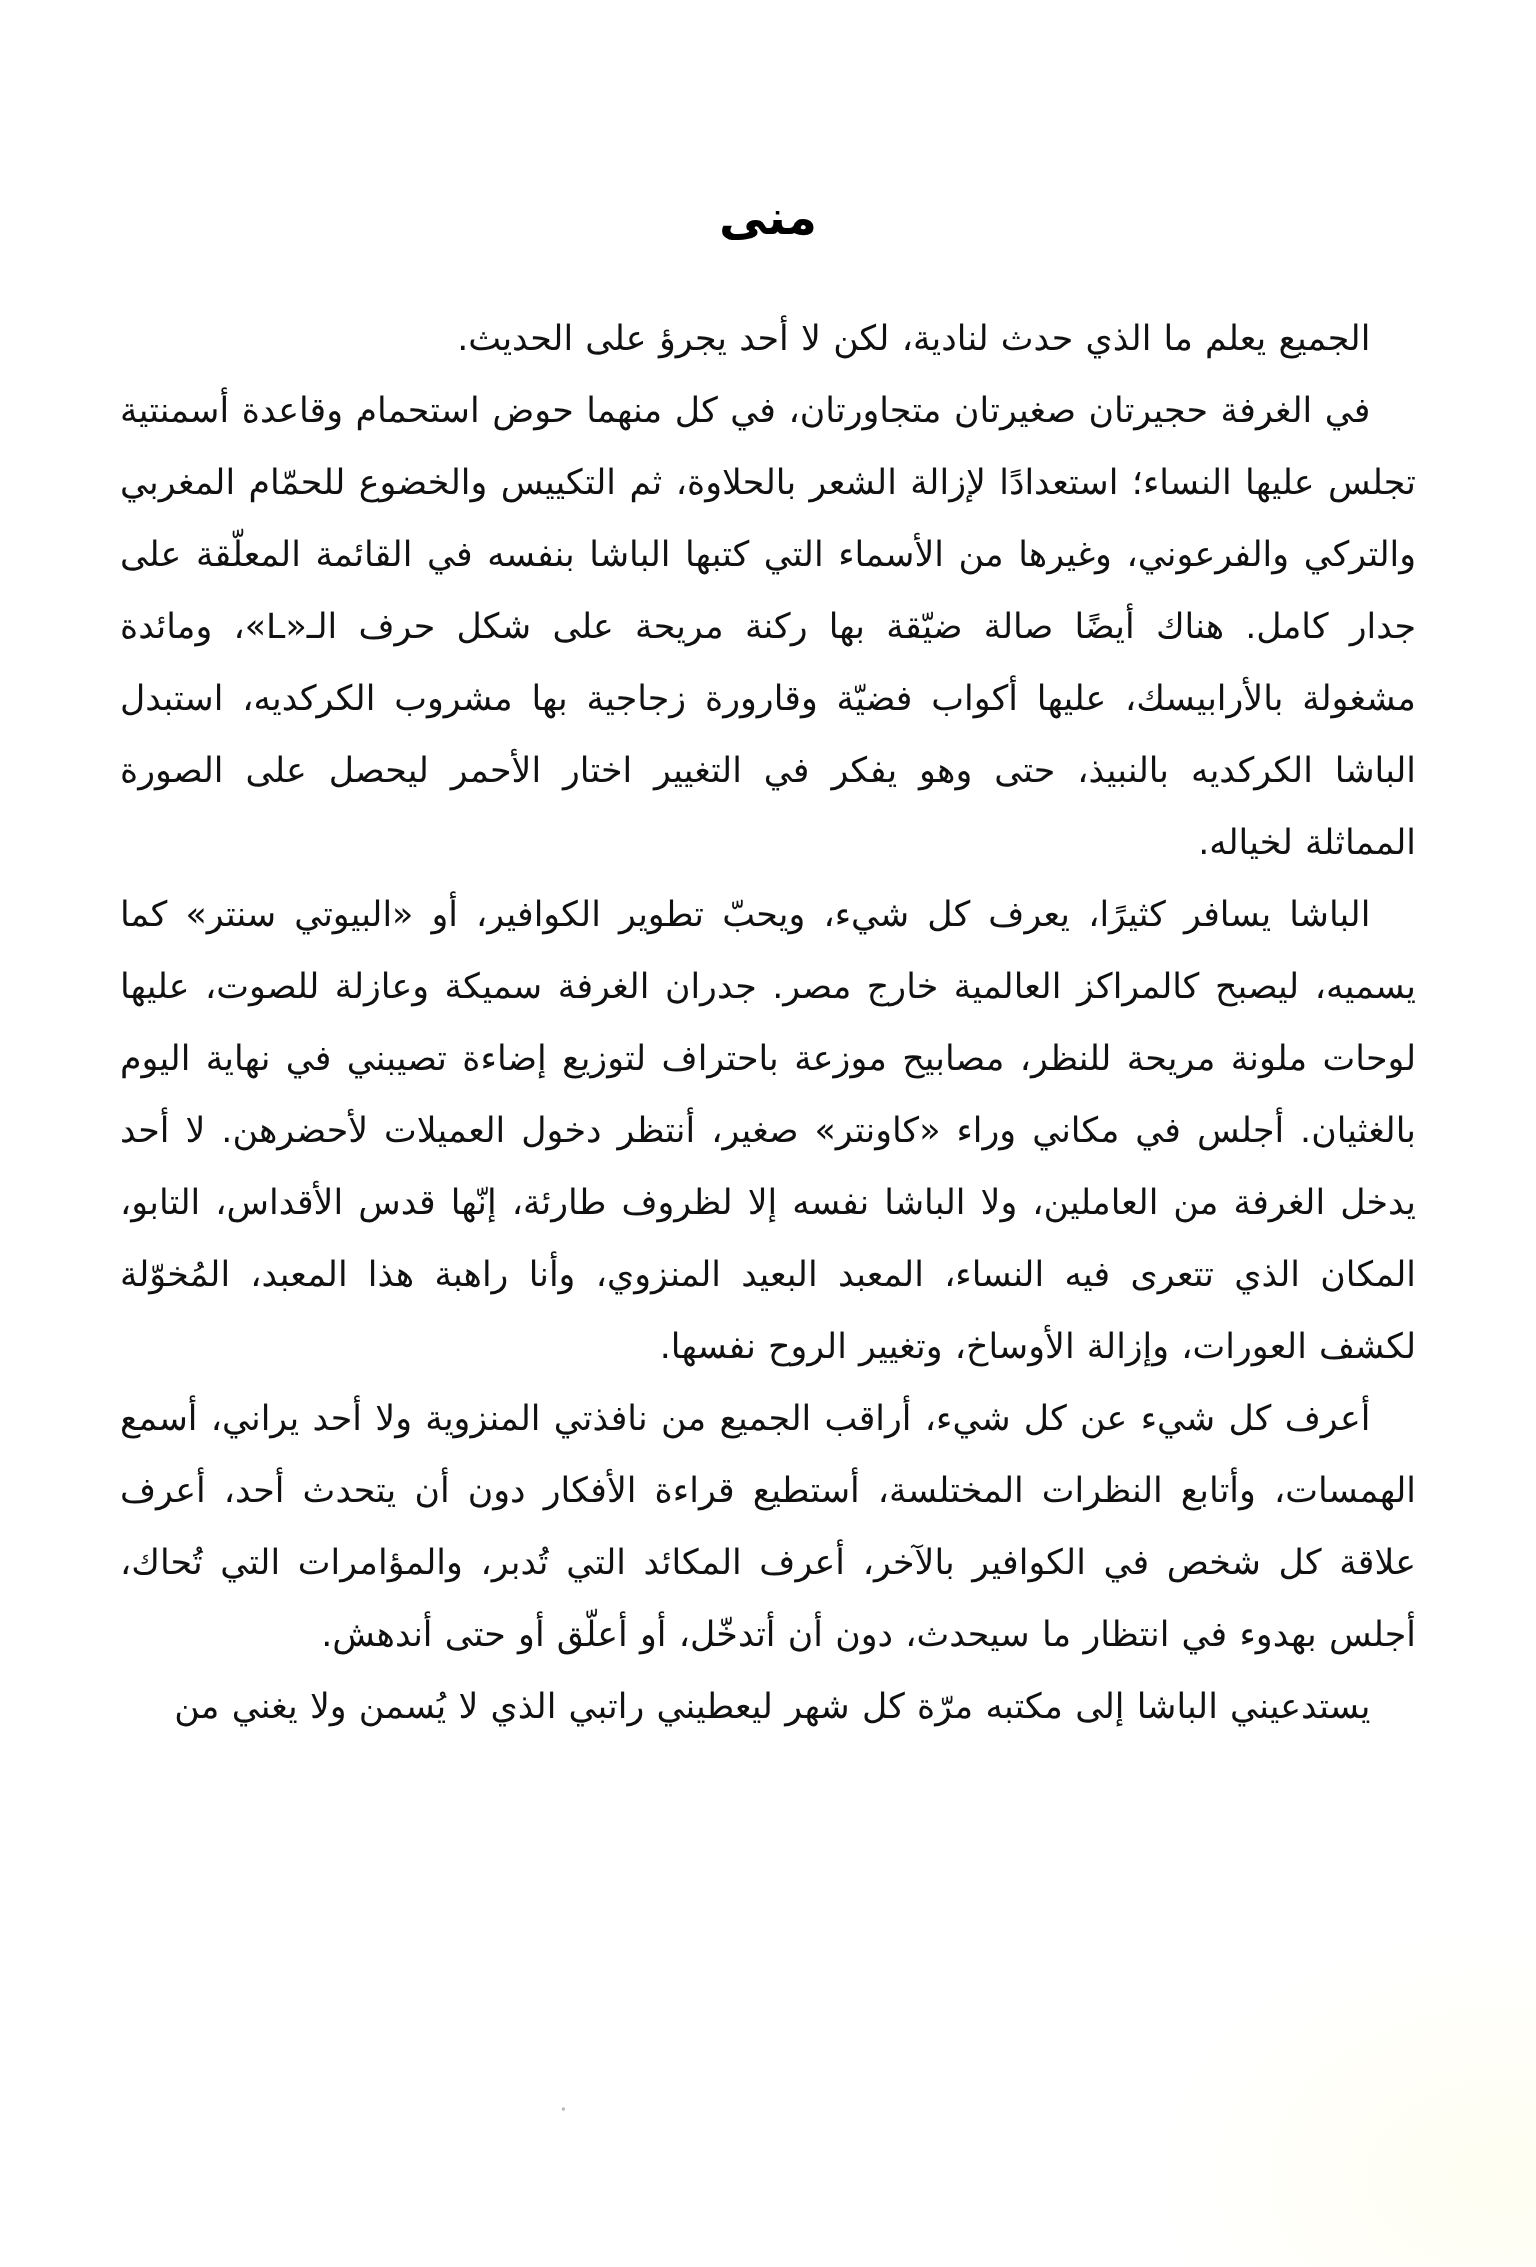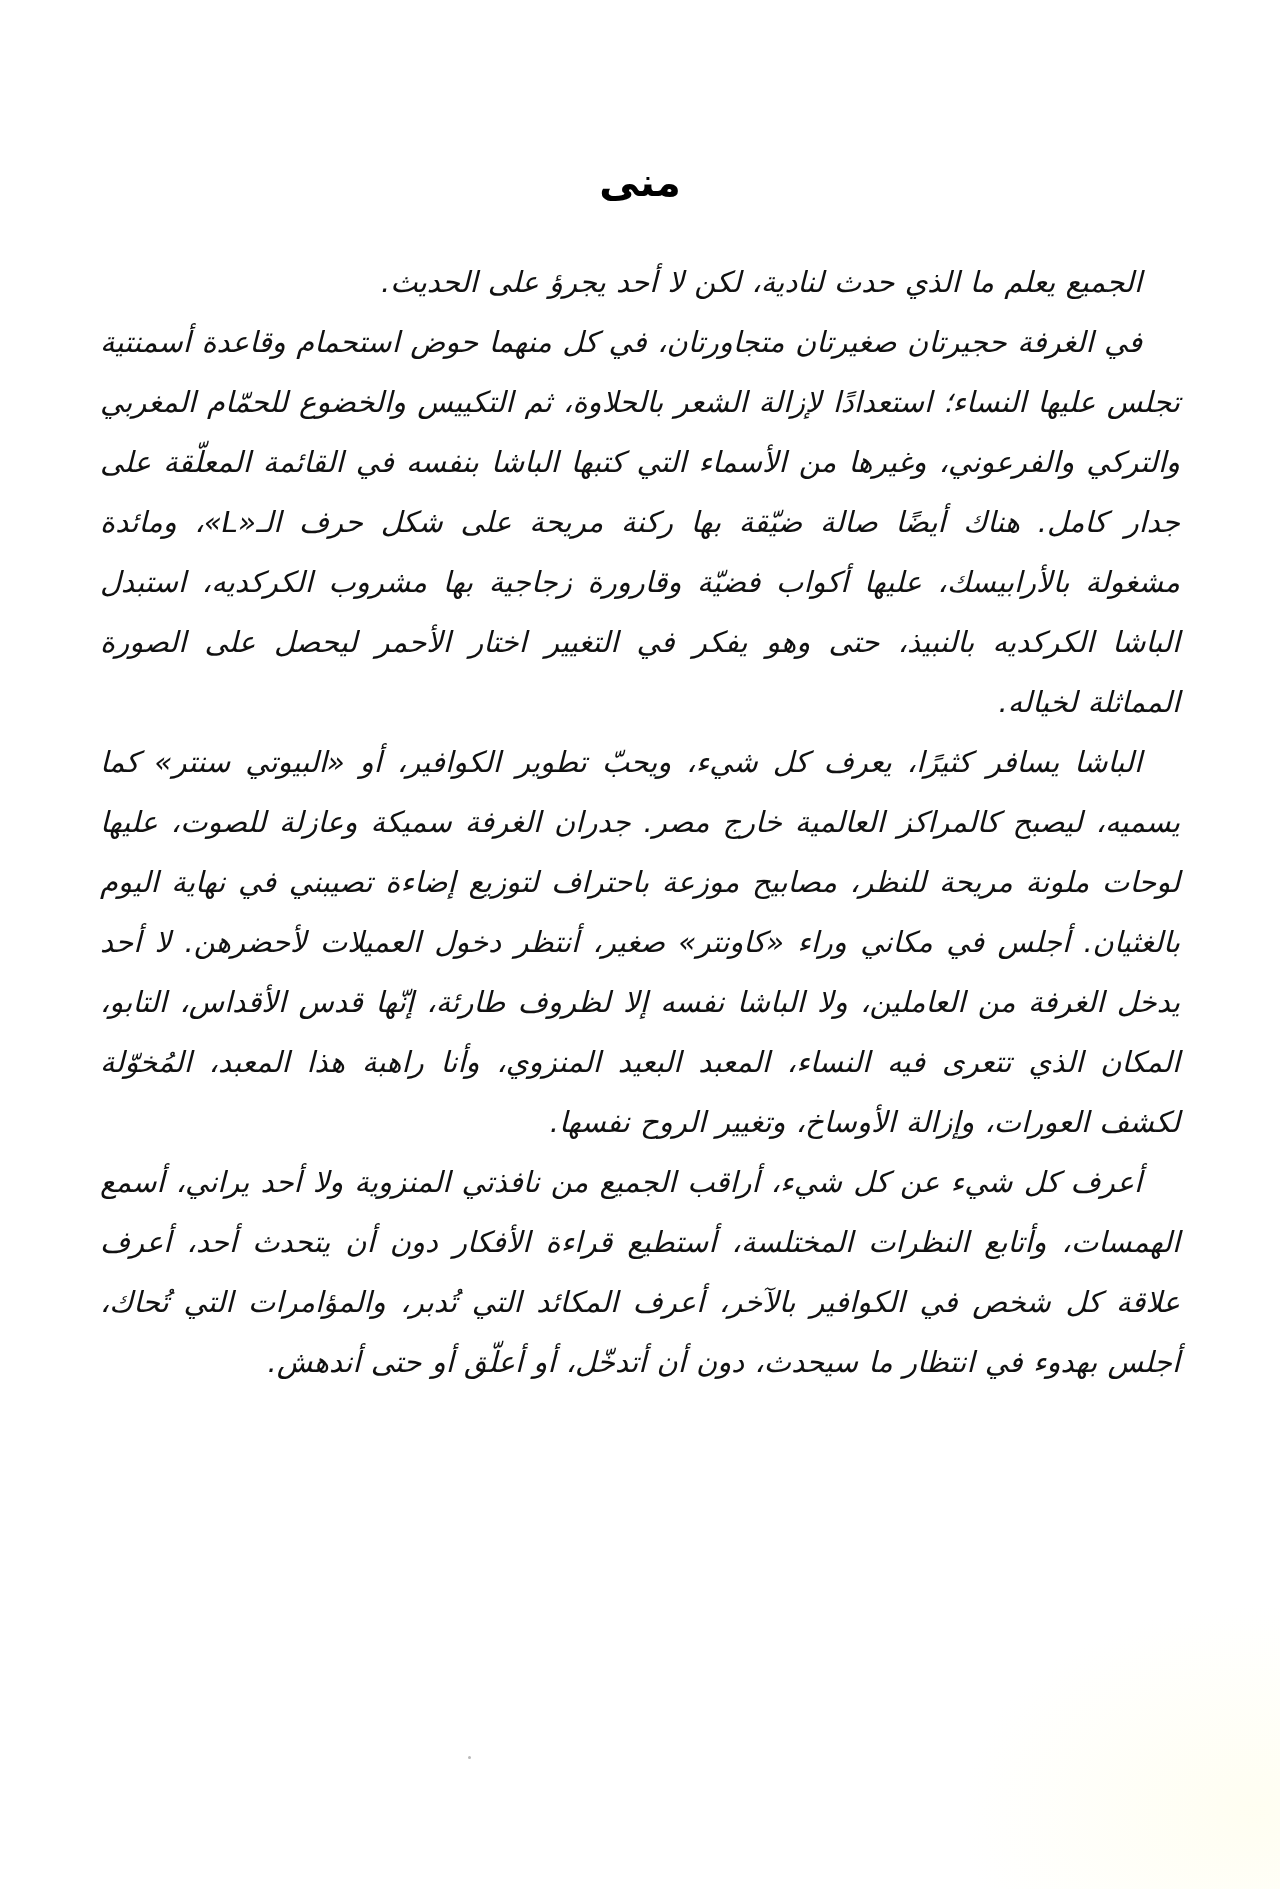--- a/index.html
+++ b/index.html
@@ -36,21 +36,20 @@
     letter-spacing: 0;
   }
   .body-text p {
     margin: 0;
     font-size: 29px;
     line-height: 60px;
     text-align: justify;
     text-indent: 38px;
     word-spacing: 1px;
     color: #111111;
-    font-style: italic;
   }
   
   .scan-speck {
     position: absolute;
     left: 468px;
     top: 1756px;
     width: 3px;
     height: 3px;
     border-radius: 50%;
     background: #b9b9b9;
@@ -60,16 +59,17 @@
 <body>
 
 <div class="book-page">
   <h1 class="chapter-title">منى</h1>
 
   <div class="body-text">
     <p>الجميع يعلم ما الذي حدث لنادية، لكن لا أحد يجرؤ على الحديث.</p>
     <p>في الغرفة حجيرتان صغيرتان متجاورتان، في كل منهما حوض استحمام وقاعدة أسمنتية تجلس عليها النساء؛ استعدادًا لإزالة الشعر بالحلاوة، ثم التكييس والخضوع للحمّام المغربي والتركي والفرعوني، وغيرها من الأسماء التي كتبها الباشا بنفسه في القائمة المعلّقة على جدار كامل. هناك أيضًا صالة ضيّقة بها ركنة مريحة على شكل حرف الـ«L»، ومائدة مشغولة بالأرابيسك، عليها أكواب فضيّة وقارورة زجاجية بها مشروب الكركديه، استبدل الباشا الكركديه بالنبيذ، حتى وهو يفكر في التغيير اختار الأحمر ليحصل على الصورة المماثلة لخياله.</p>
     <p>الباشا يسافر كثيرًا، يعرف كل شيء، ويحبّ تطوير الكوافير، أو «البيوتي سنتر» كما يسميه، ليصبح كالمراكز العالمية خارج مصر. جدران الغرفة سميكة وعازلة للصوت، عليها لوحات ملونة مريحة للنظر، مصابيح موزعة باحتراف لتوزيع إضاءة تصيبني في نهاية اليوم بالغثيان. أجلس في مكاني وراء «كاونتر» صغير، أنتظر دخول العميلات لأحضرهن. لا أحد يدخل الغرفة من العاملين، ولا الباشا نفسه إلا لظروف طارئة، إنّها قدس الأقداس، التابو، المكان الذي تتعرى فيه النساء، المعبد البعيد المنزوي، وأنا راهبة هذا المعبد، المُخوّلة لكشف العورات، وإزالة الأوساخ، وتغيير الروح نفسها.</p>
     <p>أعرف كل شيء عن كل شيء، أراقب الجميع من نافذتي المنزوية ولا أحد يراني، أسمع الهمسات، وأتابع النظرات المختلسة، أستطيع قراءة الأفكار دون أن يتحدث أحد، أعرف علاقة كل شخص في الكوافير بالآخر، أعرف المكائد التي تُدبر، والمؤامرات التي تُحاك، أجلس بهدوء في انتظار ما سيحدث، دون أن أتدخّل، أو أعلّق أو حتى أندهش.</p>
+    <p>يستدعيني الباشا إلى مكتبه مرّة كل شهر ليعطيني راتبي الذي لا يُسمن ولا يغني من</p>
   </div>
 </div>
 
 <div class="scan-speck"></div>
 
 </body></html>

